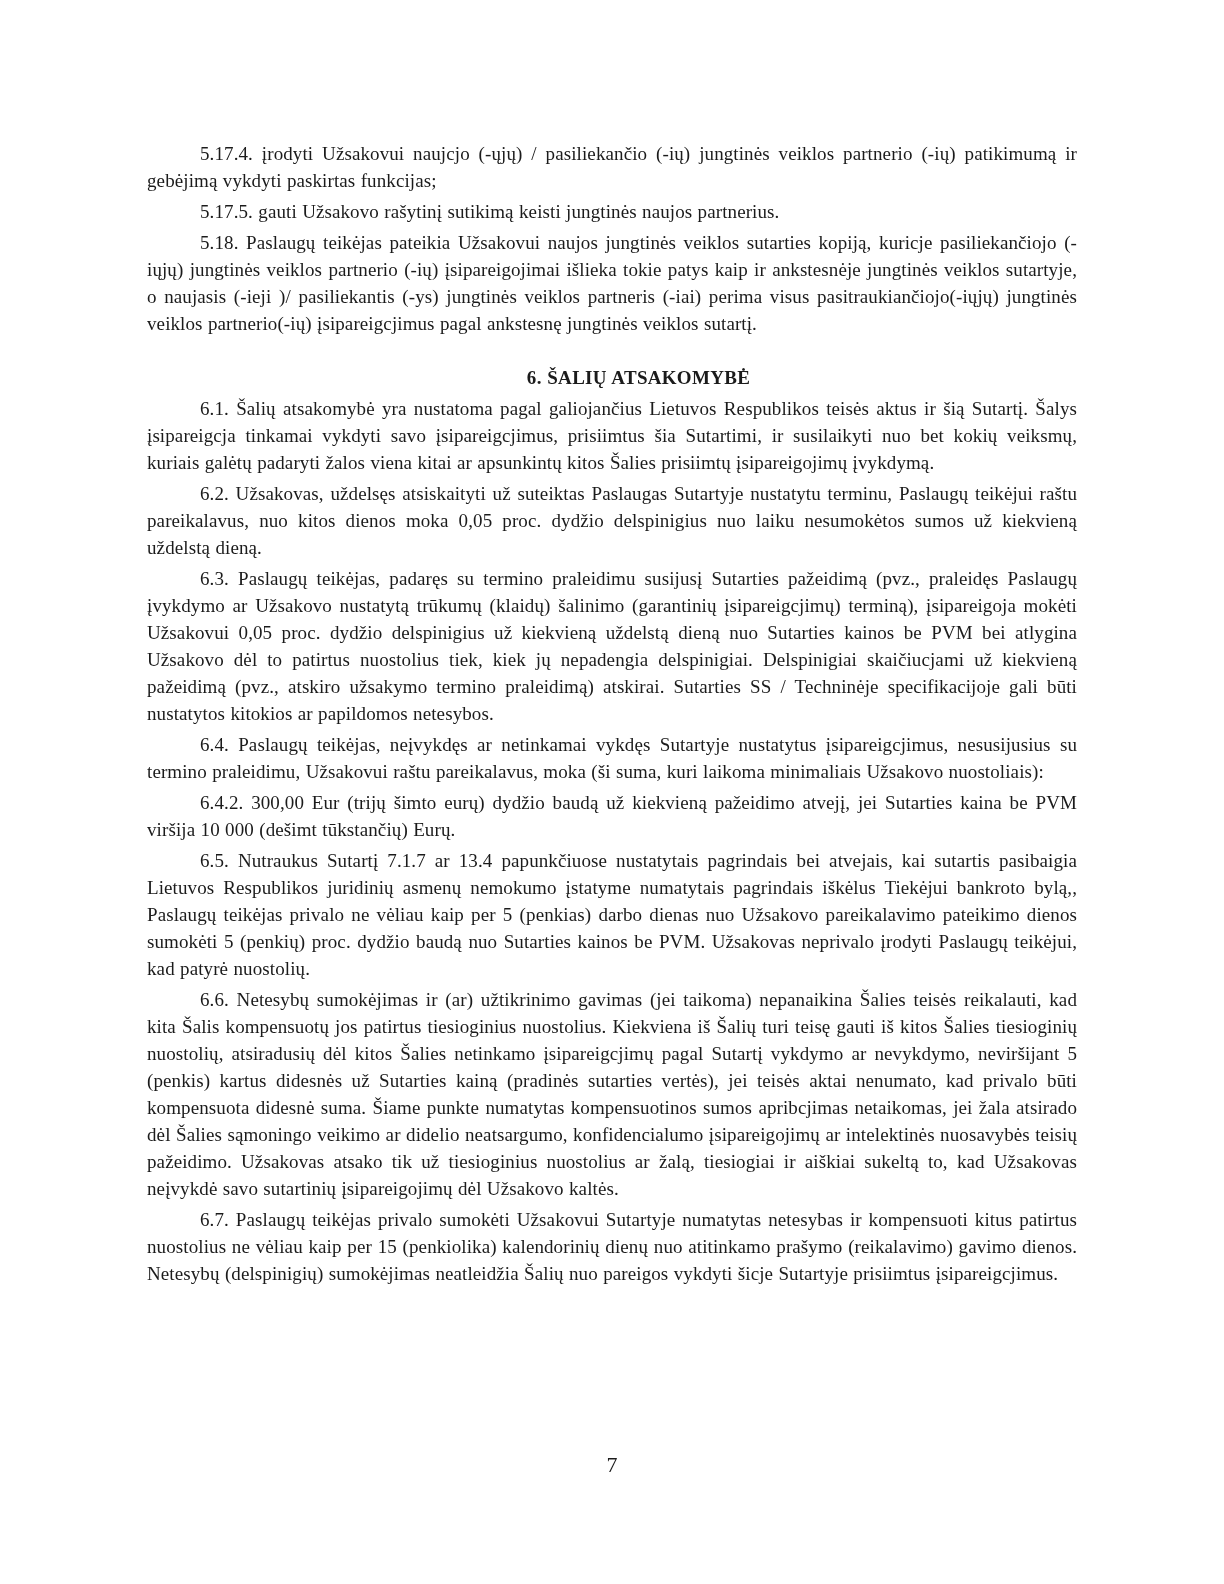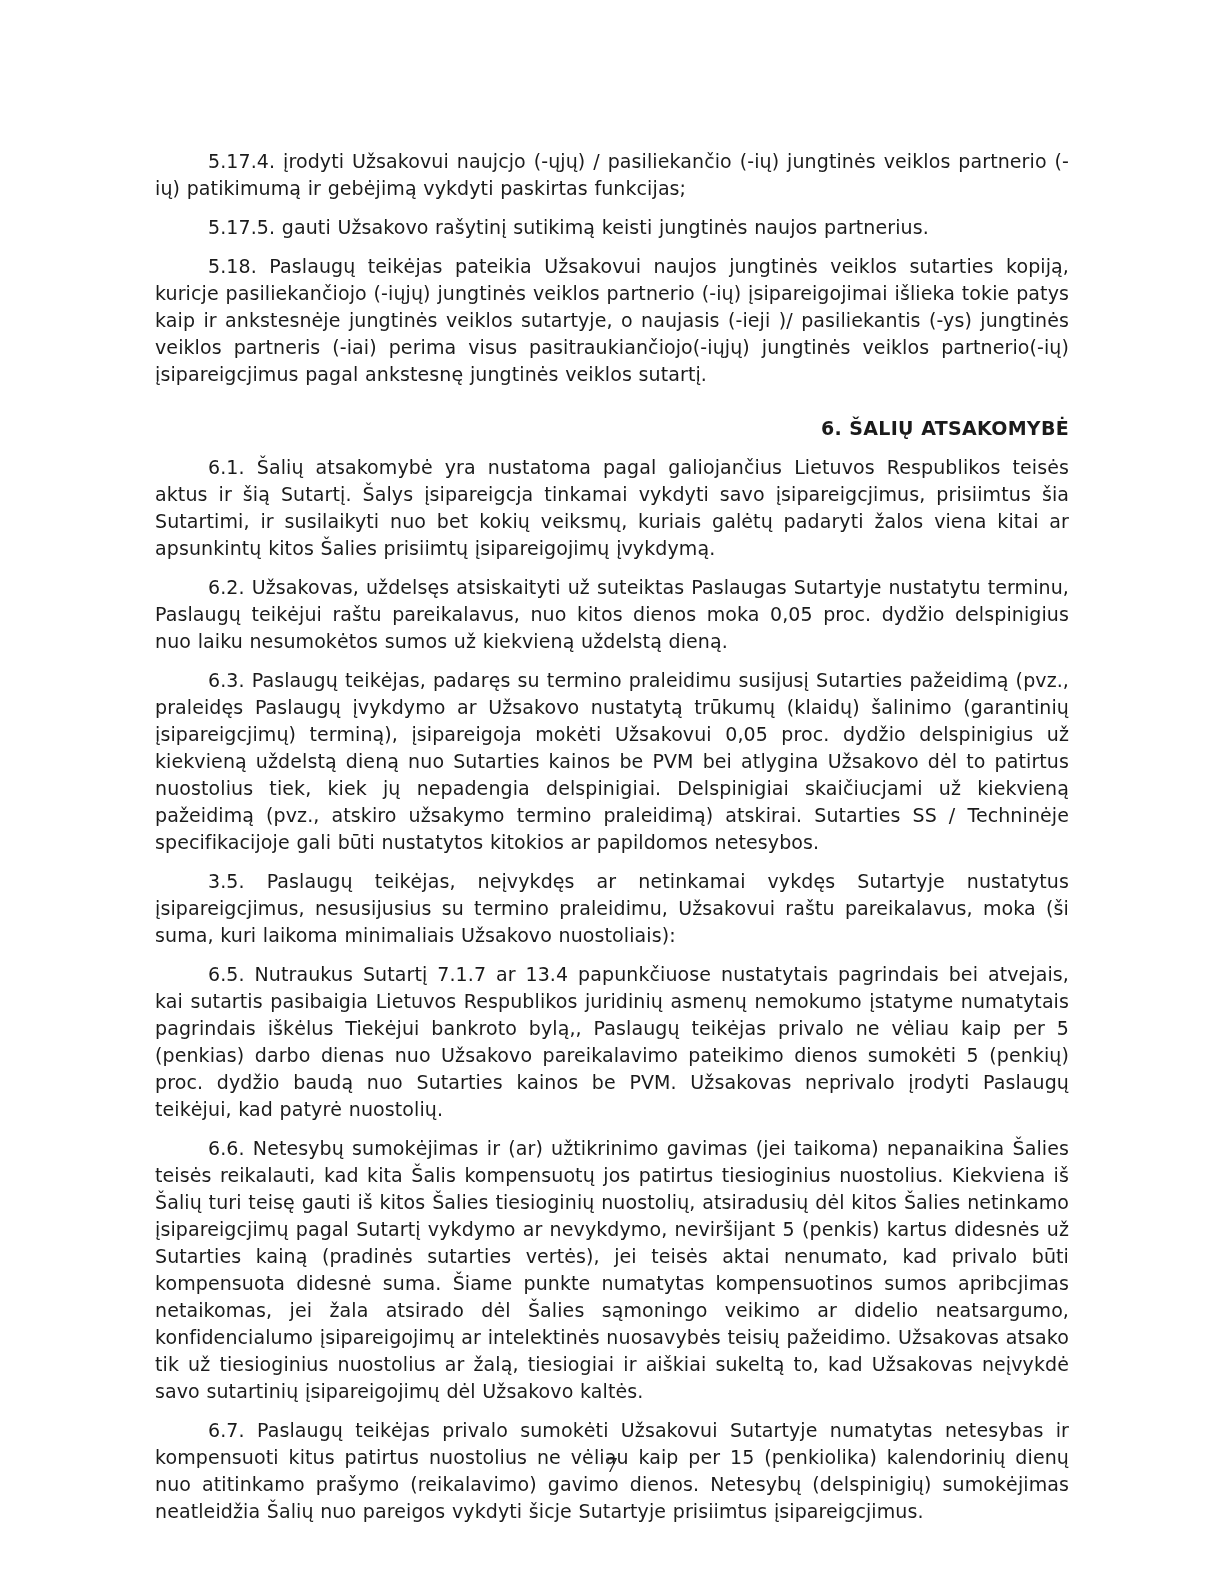--- a/index.html
+++ b/index.html
@@ -16,32 +16,33 @@
     font-family: "DejaVu Sans", sans-serif;
     color: #1b1b1b;
   }
   .doc-body {
     position: absolute;
     left: 143px;
     top: 136px;
     width: 938px;
   }
   .para {
-    margin: 12px;
+    margin: 4px;
     font-size: 19px;
     line-height: 27px;
     text-align: justify;
     text-indent: 53px;
     letter-spacing: 0.1px;
     word-spacing: 0.5px;
+    font-family: Liberation Serif, serif;
   }
   .heading {
     font-weight: bold;
     margin-top: 27px;
-    text-align: right;
+    text-align: center;
     letter-spacing: 0.3px;
   }
   .page-number {
     position: absolute;
     left: 0;
     right: 0;
     top: 1452px;
     text-align: center;
     font-family: "Liberation Serif", serif;
     font-size: 22px;
@@ -53,19 +54,20 @@
 
 <div class="page">
   <div class="doc-body">
       <p class="para">5.17.4. įrodyti Užsakovui naujcjo (-ųjų) / pasiliekančio (-ių) jungtinės veiklos partnerio (-ių) patikimumą ir gebėjimą vykdyti paskirtas funkcijas;</p>
       <p class="para">5.17.5. gauti Užsakovo rašytinį sutikimą keisti jungtinės naujos partnerius.</p>
       <p class="para">5.18. Paslaugų teikėjas pateikia Užsakovui naujos jungtinės veiklos sutarties kopiją, kuricje pasiliekančiojo (-iųjų) jungtinės veiklos partnerio (-ių) įsipareigojimai išlieka tokie patys kaip ir ankstesnėje jungtinės veiklos sutartyje, o naujasis (-ieji )/ pasiliekantis (-ys) jungtinės veiklos partneris (-iai) perima visus pasitraukiančiojo(-iųjų) jungtinės veiklos partnerio(-ių) įsipareigcjimus pagal ankstesnę jungtinės veiklos sutartį.</p>
       <p class="para heading">6. ŠALIŲ ATSAKOMYBĖ</p>
       <p class="para">6.1. Šalių atsakomybė yra nustatoma pagal galiojančius Lietuvos Respublikos teisės aktus ir šią Sutartį. Šalys įsipareigcja tinkamai vykdyti savo įsipareigcjimus, prisiimtus šia Sutartimi, ir susilaikyti nuo bet kokių veiksmų, kuriais galėtų padaryti žalos viena kitai ar apsunkintų kitos Šalies prisiimtų įsipareigojimų įvykdymą.</p>
       <p class="para">6.2. Užsakovas, uždelsęs atsiskaityti už suteiktas Paslaugas Sutartyje nustatytu terminu, Paslaugų teikėjui raštu pareikalavus, nuo kitos dienos moka 0,05 proc. dydžio delspinigius nuo laiku nesumokėtos sumos už kiekvieną uždelstą dieną.</p>
       <p class="para">6.3. Paslaugų teikėjas, padaręs su termino praleidimu susijusį Sutarties pažeidimą (pvz., praleidęs Paslaugų įvykdymo ar Užsakovo nustatytą trūkumų (klaidų) šalinimo (garantinių įsipareigcjimų) terminą), įsipareigoja mokėti Užsakovui 0,05 proc. dydžio delspinigius už kiekvieną uždelstą dieną nuo Sutarties kainos be PVM bei atlygina Užsakovo dėl to patirtus nuostolius tiek, kiek jų nepadengia delspinigiai. Delspinigiai skaičiucjami už kiekvieną pažeidimą (pvz., atskiro užsakymo termino praleidimą) atskirai.  Sutarties SS / Techninėje specifikacijoje gali būti nustatytos kitokios ar papildomos netesybos.</p>
-      <p class="para">3.5. Paslaugų teikėjas, neįvykdęs ar netinkamai vykdęs Sutartyje nustatytus įsipareigcjimus, nesusijusius su termino praleidimu, Užsakovui raštu pareikalavus, moka (ši suma, kuri laikoma minimaliais Užsakovo nuostoliais):</p>
+      <p class="para">6.4. Paslaugų teikėjas, neįvykdęs ar netinkamai vykdęs Sutartyje nustatytus įsipareigcjimus, nesusijusius su termino praleidimu, Užsakovui raštu pareikalavus, moka (ši suma, kuri laikoma minimaliais Užsakovo nuostoliais):</p>
+      <p class="para">6.4.2. 300,00 Eur (trijų šimto eurų) dydžio baudą už kiekvieną pažeidimo atvejį, jei Sutarties kaina be PVM viršija 10 000 (dešimt tūkstančių) Eurų.</p>
       <p class="para">6.5. Nutraukus Sutartį 7.1.7 ar 13.4 papunkčiuose nustatytais pagrindais  bei atvejais, kai sutartis pasibaigia Lietuvos Respublikos juridinių asmenų nemokumo įstatyme numatytais pagrindais iškėlus Tiekėjui bankroto bylą,, Paslaugų teikėjas privalo ne vėliau kaip per 5 (penkias) darbo dienas nuo Užsakovo pareikalavimo pateikimo dienos sumokėti 5 (penkių) proc. dydžio baudą nuo Sutarties kainos be PVM. Užsakovas neprivalo įrodyti Paslaugų teikėjui, kad patyrė nuostolių.</p>
       <p class="para">6.6. Netesybų sumokėjimas ir (ar) užtikrinimo gavimas (jei taikoma) nepanaikina Šalies teisės reikalauti, kad kita Šalis kompensuotų jos patirtus tiesioginius nuostolius. Kiekviena iš Šalių turi teisę gauti iš kitos Šalies tiesioginių nuostolių, atsiradusių dėl kitos Šalies netinkamo įsipareigcjimų pagal Sutartį vykdymo ar nevykdymo, neviršijant 5 (penkis) kartus didesnės už Sutarties kainą (pradinės sutarties vertės), jei teisės aktai nenumato, kad privalo būti kompensuota didesnė suma. Šiame punkte numatytas kompensuotinos sumos apribcjimas netaikomas, jei žala atsirado dėl Šalies sąmoningo veikimo ar didelio neatsargumo, konfidencialumo įsipareigojimų ar intelektinės nuosavybės teisių pažeidimo. Užsakovas atsako tik už tiesioginius nuostolius ar žalą, tiesiogiai ir aiškiai sukeltą to, kad Užsakovas neįvykdė savo sutartinių įsipareigojimų dėl Užsakovo kaltės.</p>
       <p class="para">6.7. Paslaugų teikėjas privalo sumokėti Užsakovui Sutartyje numatytas netesybas ir kompensuoti kitus patirtus nuostolius ne vėliau kaip per 15 (penkiolika) kalendorinių dienų nuo atitinkamo prašymo (reikalavimo) gavimo dienos. Netesybų (delspinigių) sumokėjimas neatleidžia Šalių nuo pareigos vykdyti šicje Sutartyje prisiimtus įsipareigcjimus.</p>
     </div>
   <div class="page-number">7</div>
 </div>
 
 </body></html>

